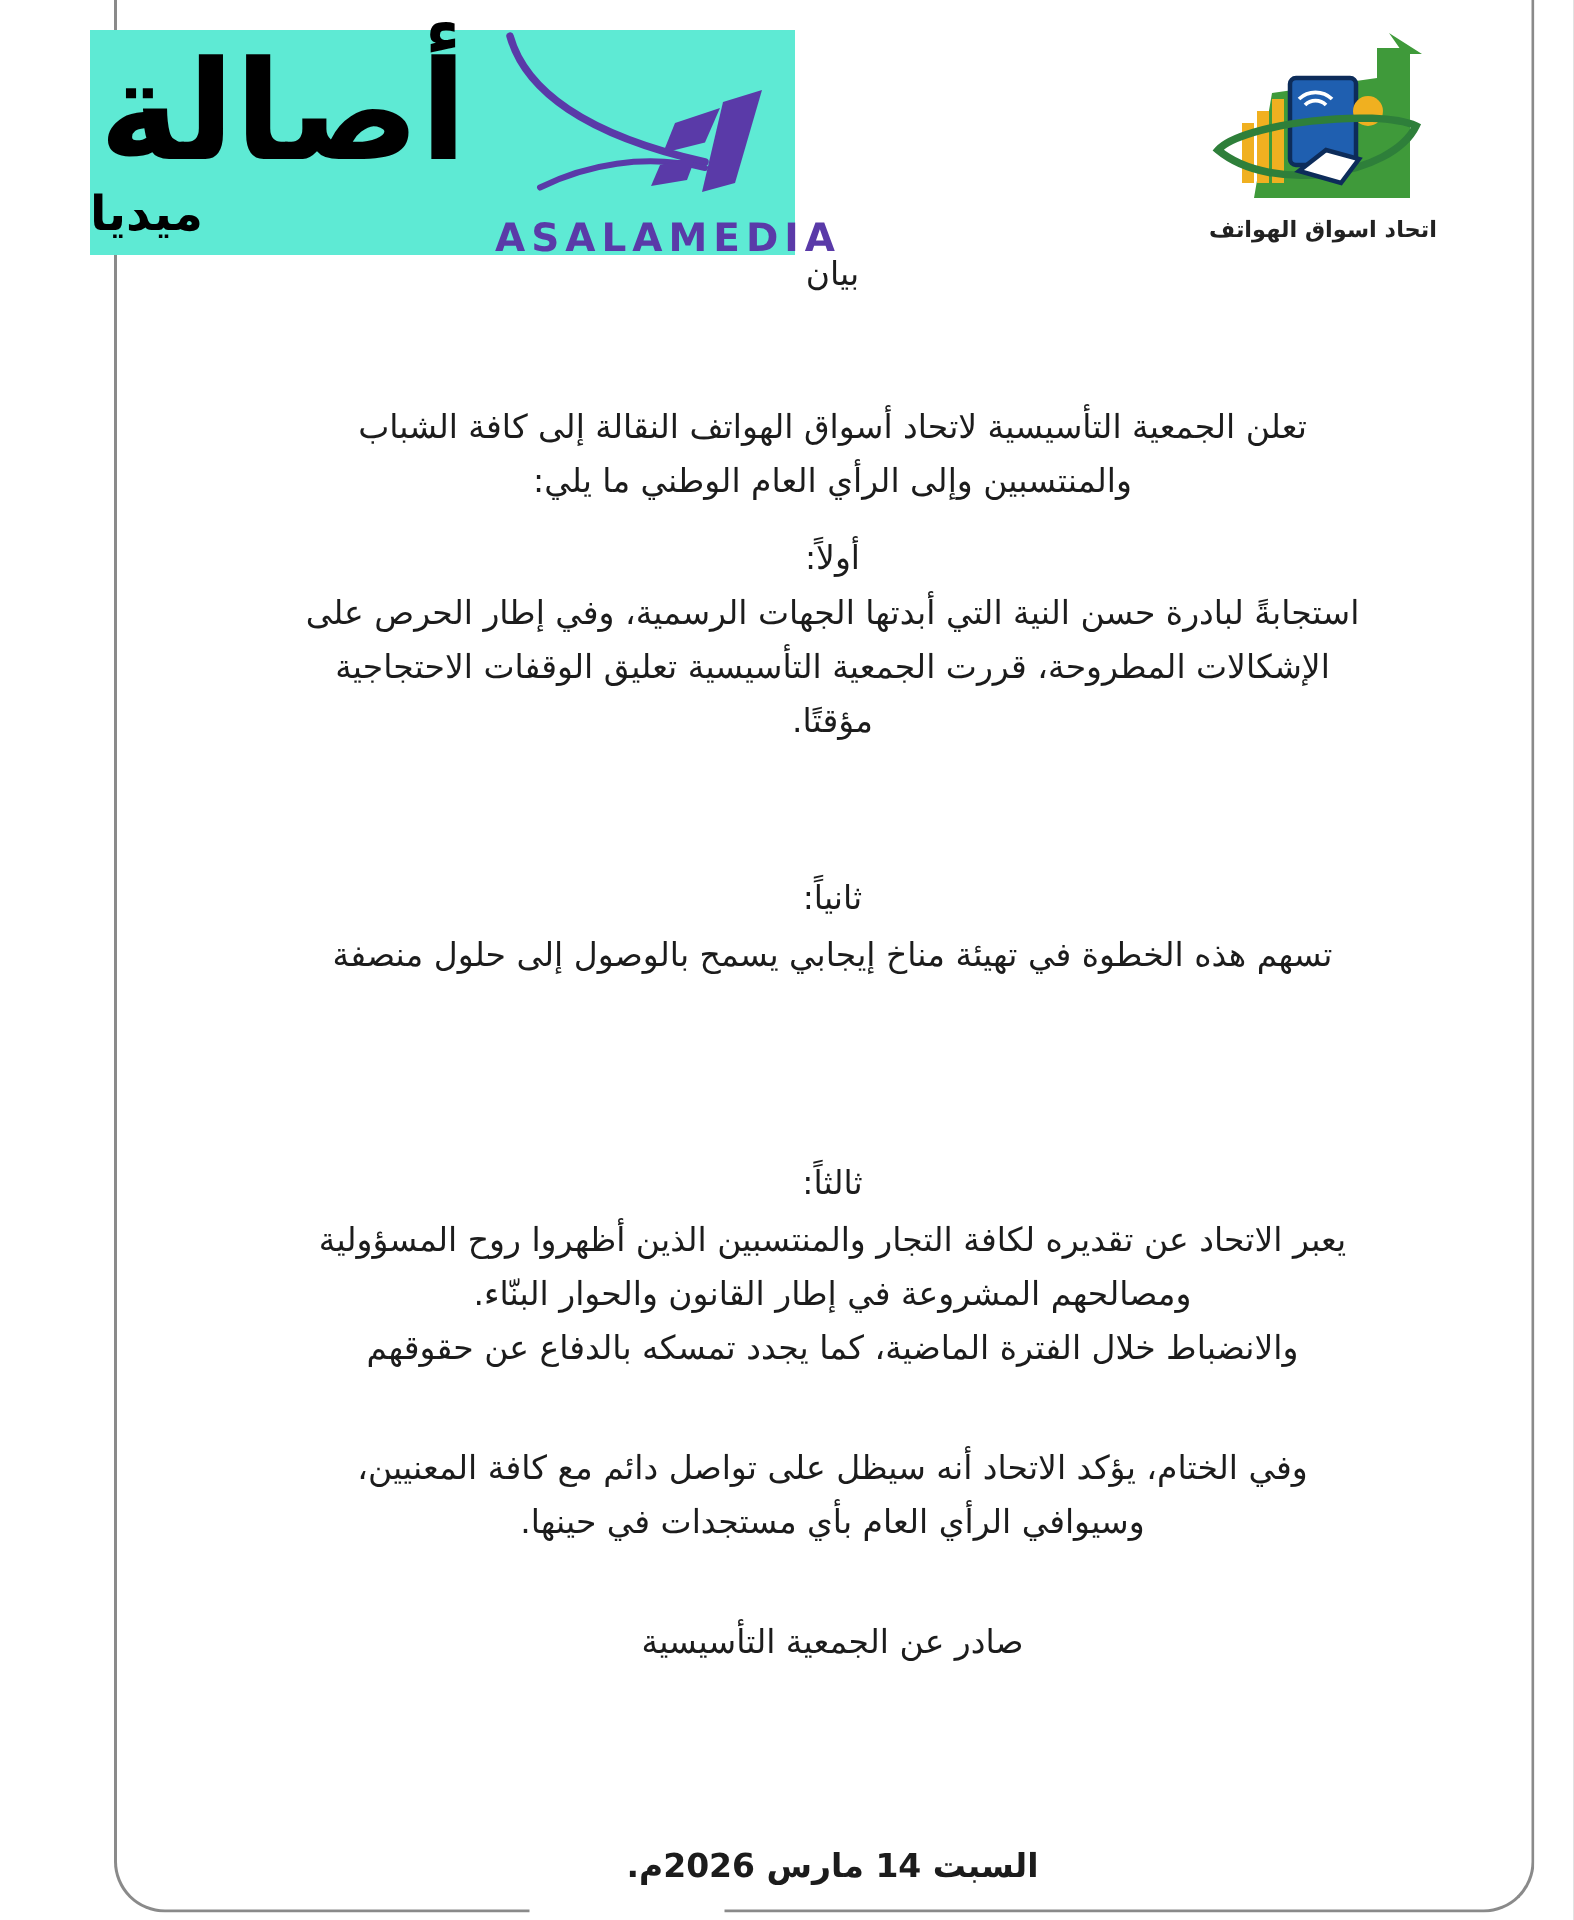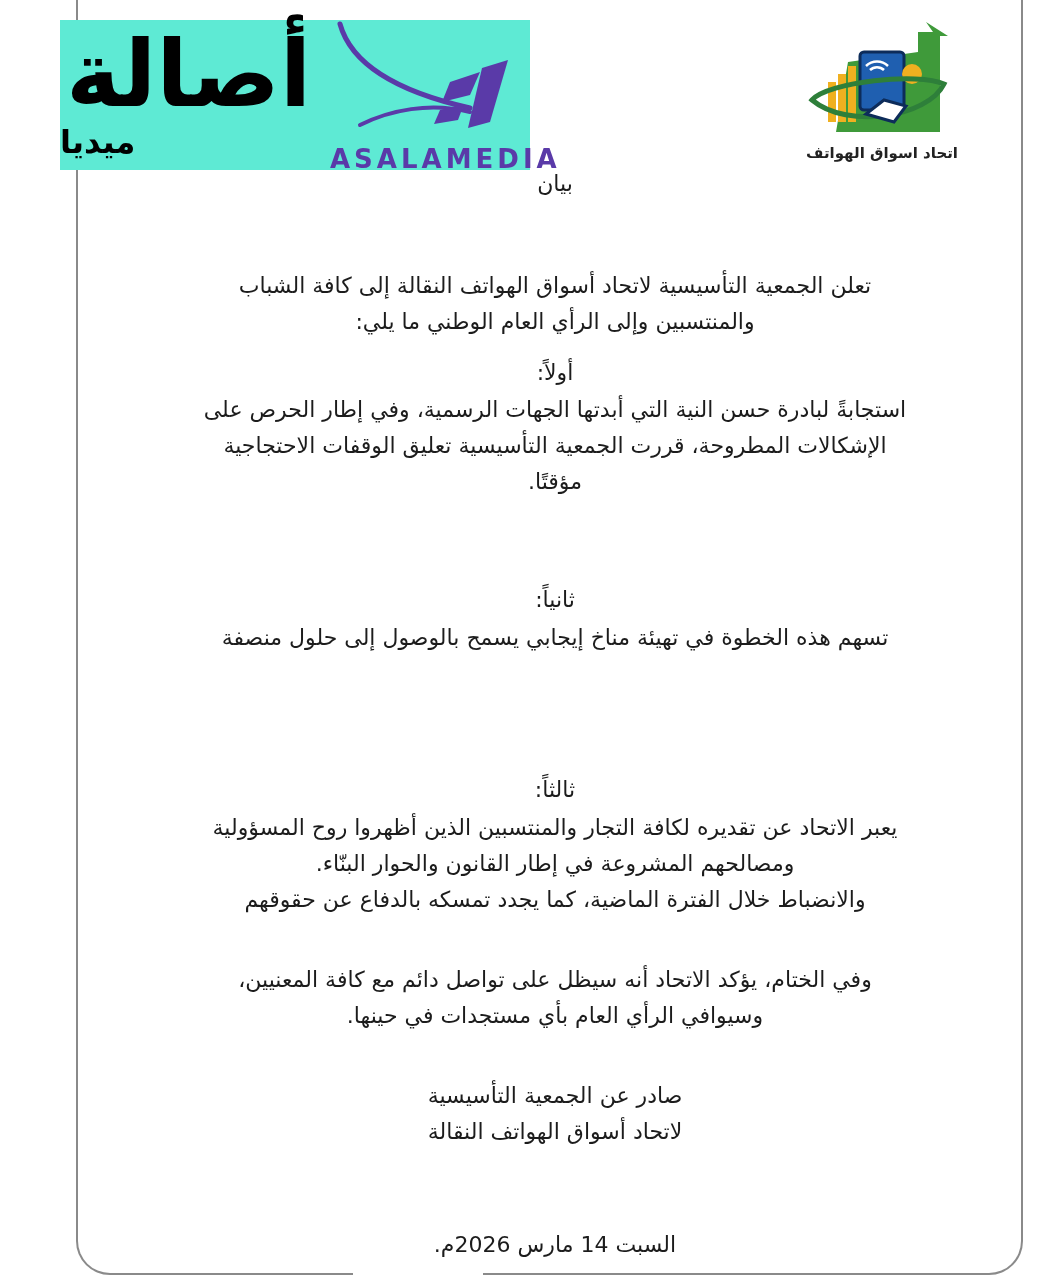--- a/index.html
+++ b/index.html
@@ -24,21 +24,21 @@
     .title { top: 166px; }
     .intro { top: 256px; margin-top: 12px; }
     .s1h { top: 355px; }
     .s1 { top: 392px; }
     .s2h { top: 582px; }
     .s2 { top: 620px; }
     .s3h { top: 772px; }
     .s3 { top: 810px; }
     .closing { top: 962px; }
     .sign { top: 1078px; }
-    .date { top: 1227px; font-weight: normal; font-size: 22px; }
+    .date { top: 1227px; font-weight: bold; font-size: 22px; }
   </style>
 </head>
 <body>
 
 <div class="frame">
   <div class="frame-gap"></div>
   <div class="frame-gap2"></div>
 </div>
 
 <div class="logo-left">
@@ -104,18 +104,17 @@
   <p class="p">والانضباط خلال الفترة الماضية، كما يجدد تمسكه بالدفاع عن حقوقهم</p>
 </div>
 
 <div class="doc closing">
   <p class="p">وفي الختام، يؤكد الاتحاد أنه سيظل على تواصل دائم مع كافة المعنيين،</p>
   <p class="p">وسيوافي الرأي العام بأي مستجدات في حينها.</p>
 </div>
 
 <div class="doc sign">
   <p class="p">صادر عن الجمعية التأسيسية</p>
-  <p class="p">لاتحاد أسواق الهواتف النقالة</p>
 </div>
 
 <div class="doc date">
   <p class="p">السبت 14 مارس  2026م.</p>
 </div>
 
 </body></html>

